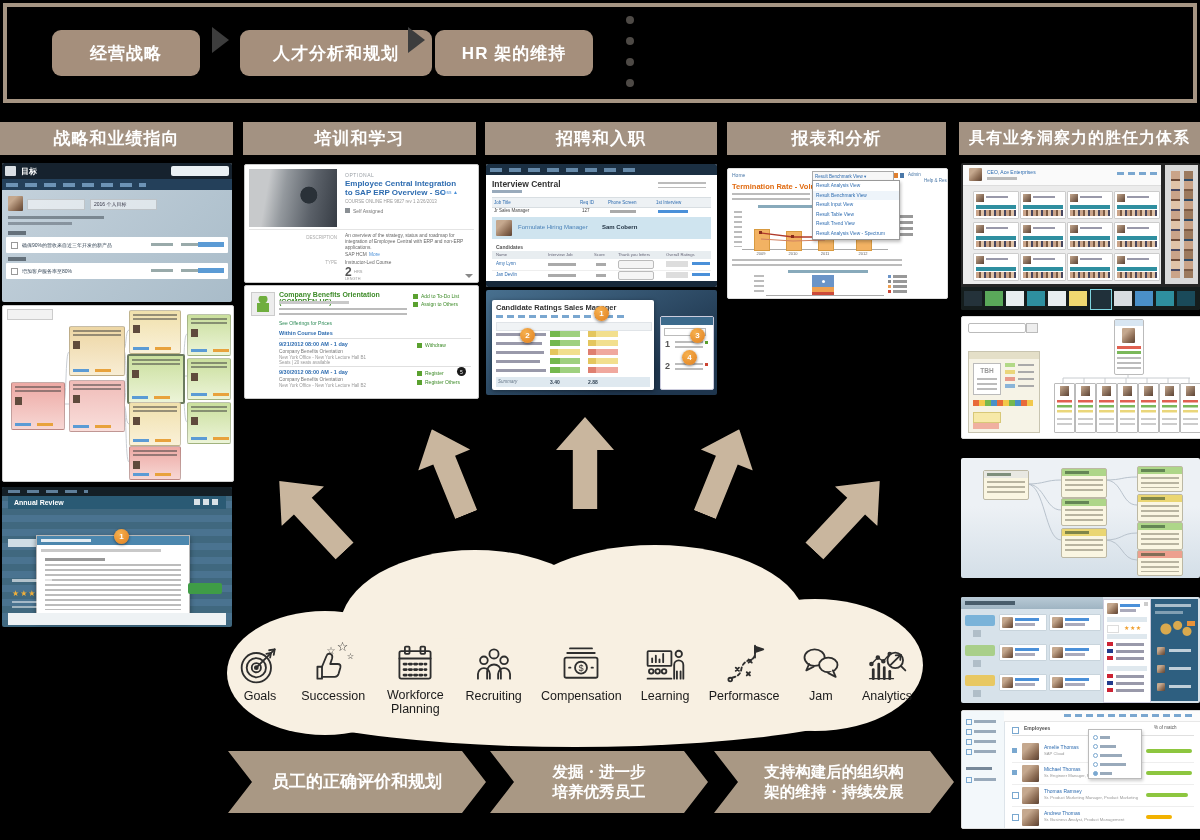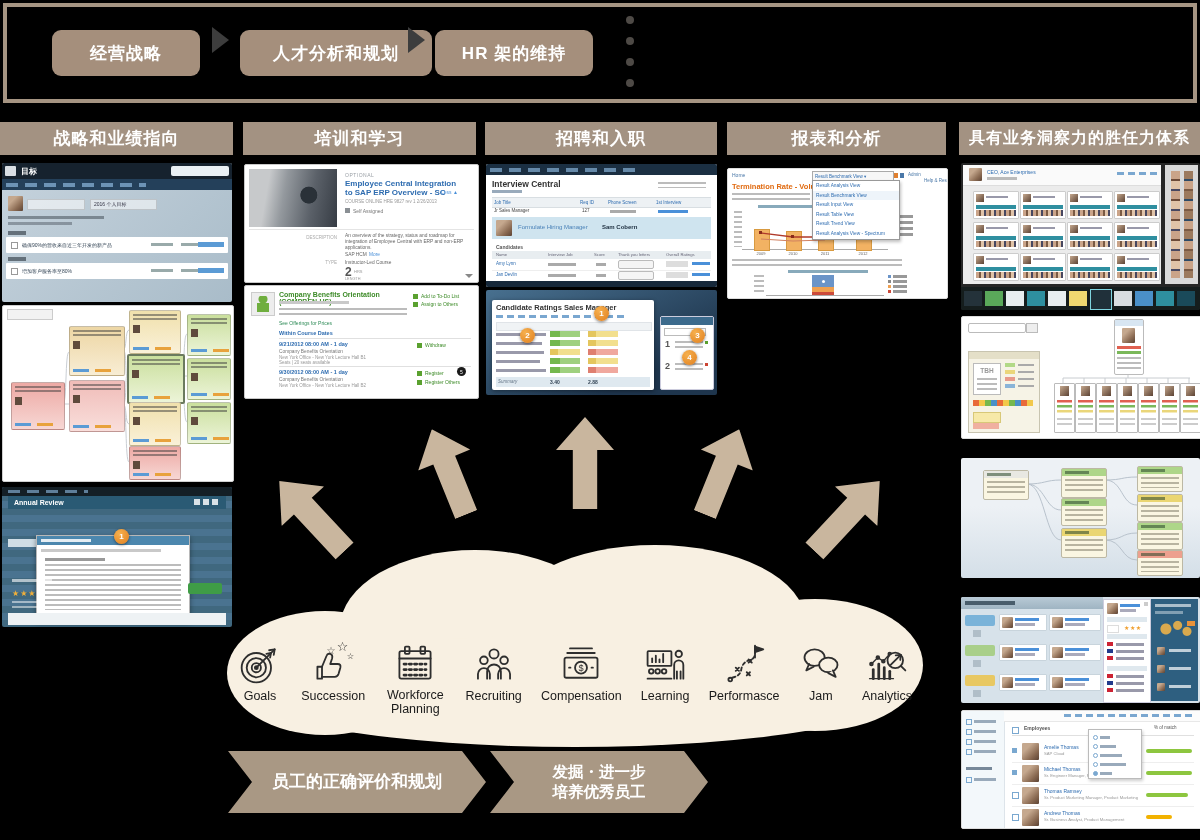--- a/index.html
+++ b/index.html
@@ -811,14 +811,18 @@
   </div>
 
   <div class="chev" style="left:228px;width:258px;font-size:17px;">
     <span class="tl">员工的正确评价和规划</span>
     <span class="tl"></span>
   </div>
   <div class="chev" style="left:490px;width:218px;font-size:15.5px;">
     <span class="tl">发掘・进一步</span>
     <span class="tl">培养优秀员工</span>
   </div>
+  <div class="chev" style="left:714px;width:240px;font-size:15.5px;">
+    <span class="tl">支持构建后的组织构</span>
+    <span class="tl">架的维持・持续发展</span>
+  </div>
 
 </div>
 
 </body></html>

